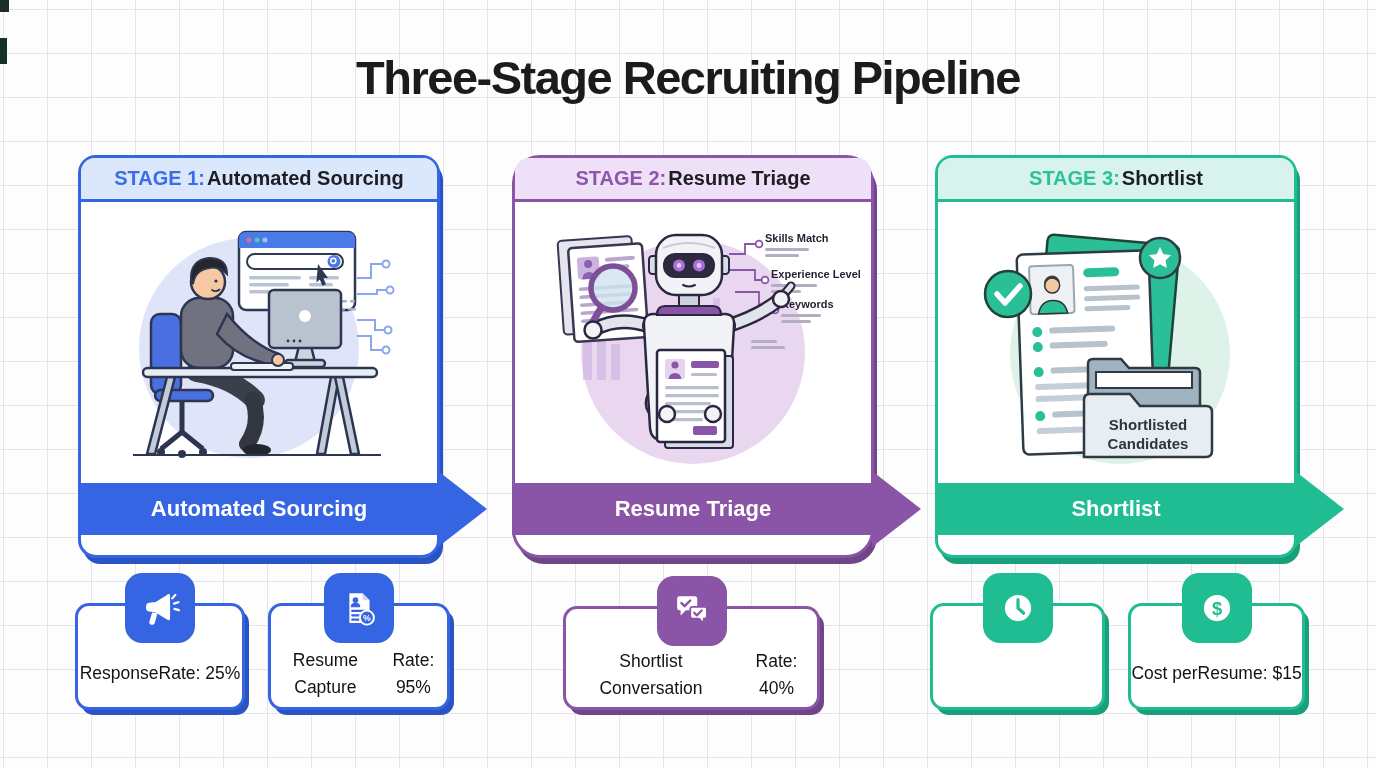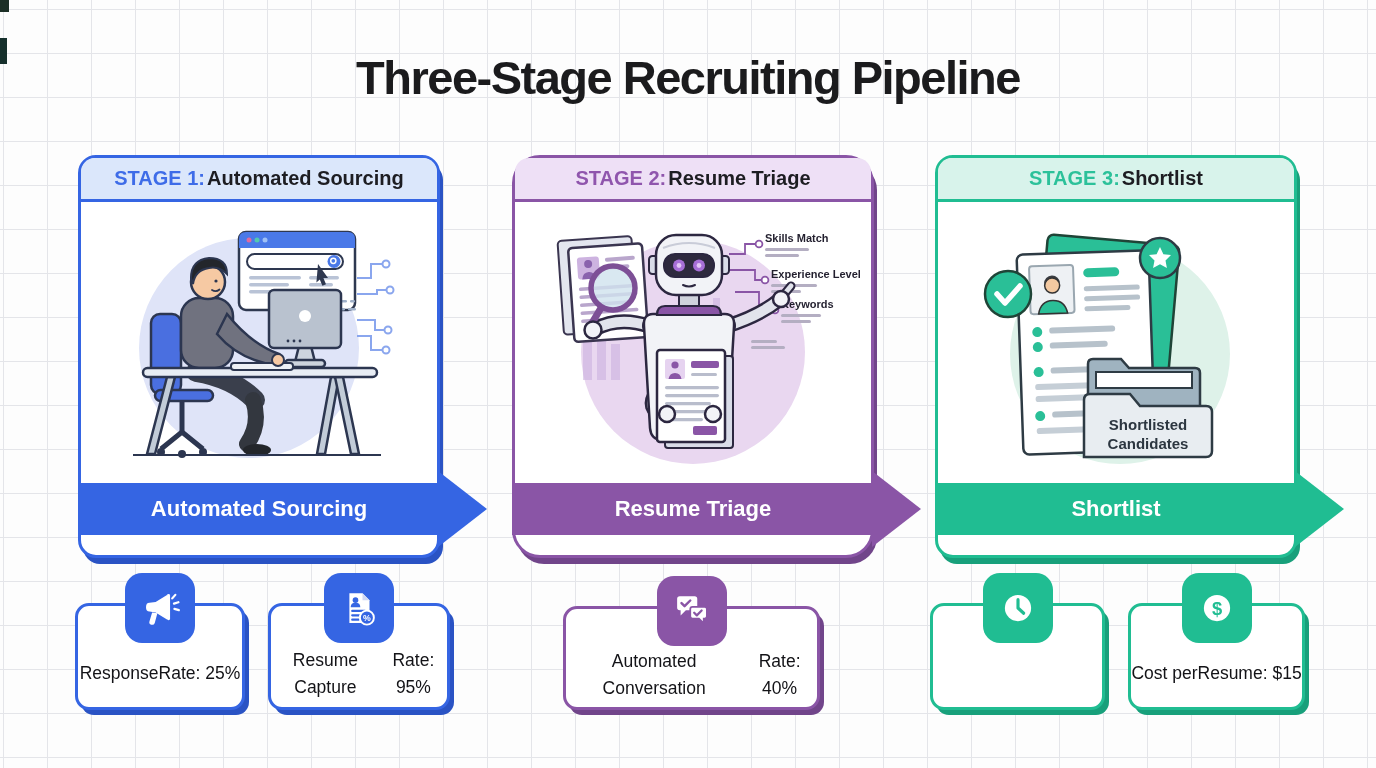--- a/index.html
+++ b/index.html
@@ -390,21 +390,21 @@
   <div class="metric th-purple" style="left:563px;top:606px;width:257px;height:104px;">
     <div class="badge">
       <svg width="42" height="42" viewBox="0 0 48 48">
         <path d="M7 10 q0-3 3-3 h17 q3 0 3 3 v10 q0 3-3 3 h-10 l-6 6 v-6 h-1 q-3 0-3-3 z" fill="#fff"></path>
         <path d="M12 15 l3.5 3.5 L22 12" stroke="#8a55a6" stroke-width="2.8" fill="none" stroke-linecap="round" stroke-linejoin="round"></path>
         <path d="M22 22 q0-2.6 2.6-2.6 h13.8 q2.6 0 2.6 2.6 v8 q0 2.6-2.6 2.6 h-1 v5.5 l-5.5-5.5 h-7.3 q-2.6 0-2.6-2.6 z" fill="#fff" stroke="#8a55a6" stroke-width="2"></path>
         <path d="M26.5 26 l3 3 l5.5-5.5" stroke="#8a55a6" stroke-width="2.6" fill="none" stroke-linecap="round" stroke-linejoin="round"></path>
       </svg>
     </div>
     <div class="mtext">
-      <div>Automated Conversation</div>
+      <div>Shortlist Conversation</div>
       <div><span>Rate:</span> <strong>40%</strong></div>
     </div>
   </div>
 
   <div class="metric th-teal" style="left:930px;top:603px;width:175px;height:107px;">
     <div class="badge">
       <svg width="42" height="42" viewBox="0 0 48 48">
         <circle cx="24" cy="24" r="15" fill="#fff"></circle>
         <path d="M24 14.5 V24 L30.5 30" stroke="#20bd92" stroke-width="3.6" fill="none" stroke-linecap="round" stroke-linejoin="round"></path>
       </svg>

